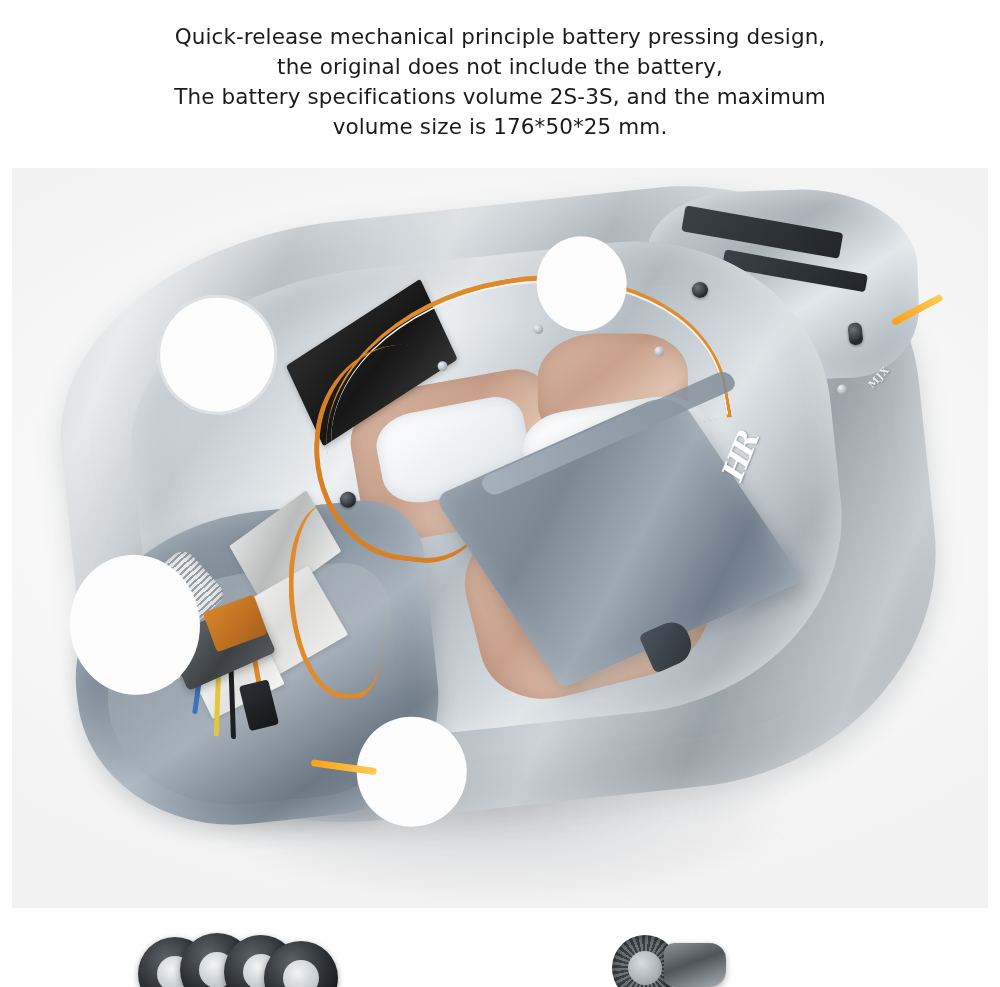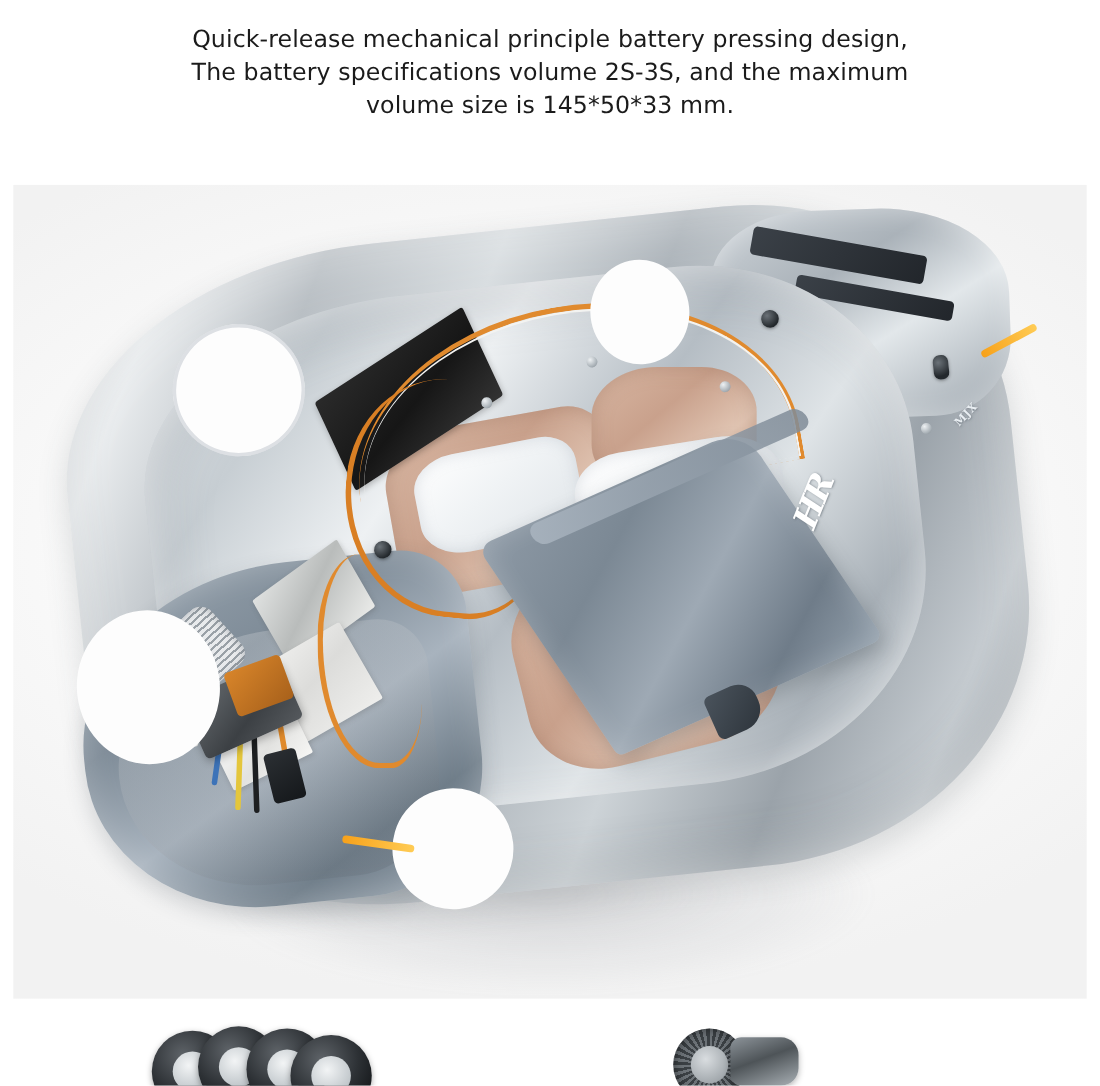--- a/index.html
+++ b/index.html
@@ -500,22 +500,23 @@
     box-shadow: 0 2px 6px rgba(0,0,0,0.3);
   }
 </style>
 </head>
 <body>
 
 <div class="page">
 
   <div class="caption">
     <span class="line">Quick-release mechanical principle battery pressing design,</span>
+    <span class="line">the original does not include the battery,</span>
     <span class="line">The battery specifications volume 2S-3S, and the maximum</span>
-    <span class="line">volume size is 145*50*33 mm.</span>
+    <span class="line">volume size is 176*50*25 mm.</span>
   </div>
 
   <div class="photo-frame">
     <div class="photo-bg"></div>
     <div class="ground-shadow"></div>
 
     <div class="shell">
 
       <div class="body-outer"></div>
       <div class="rear-deck"></div>

